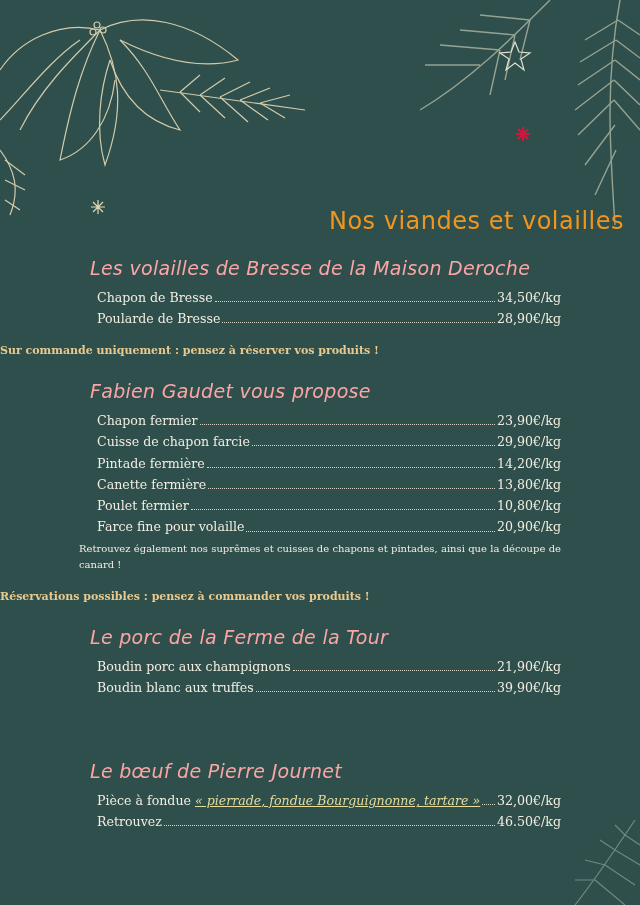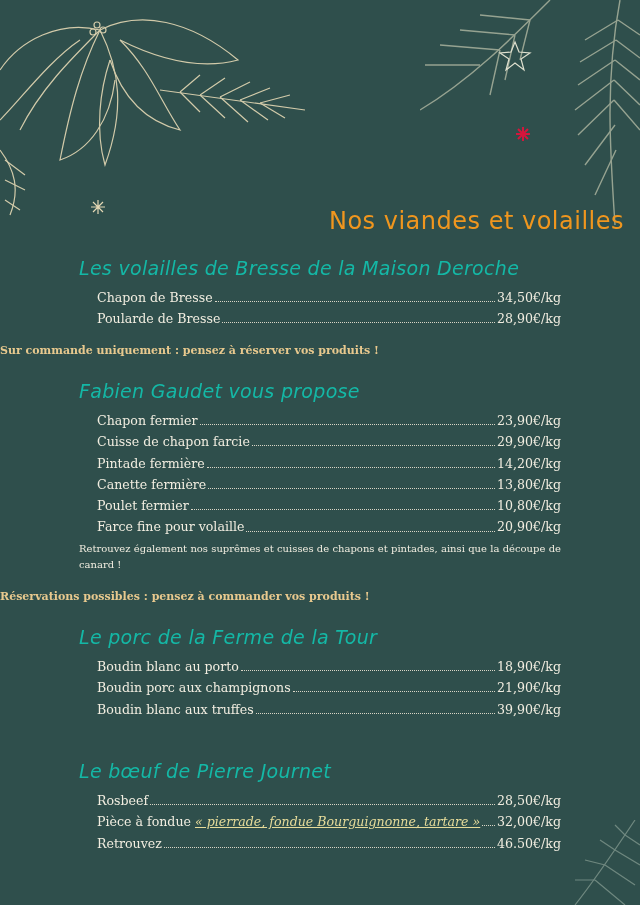--- a/index.html
+++ b/index.html
@@ -11,24 +11,24 @@
     color: #f1ede0;
   }
   .deco { position: absolute; pointer-events: none; }
   .title {
     position: absolute; left: 0; right: 16px; top: 207px;
     text-align: right;
     font-family: "DejaVu Sans", sans-serif;
     font-size: 24px; color: #f0961e; letter-spacing: 0.5px;
   }
   .section-title {
-    position: absolute; left: 79px;
+    position: absolute; left: 90px;
     font-family: "DejaVu Sans", sans-serif;
     font-style: italic;
-    font-size: 19px; color: #14b8a6; letter-spacing: 0.3px;
+    font-size: 19px; color: #fca5a5; letter-spacing: 0.3px;
     white-space: nowrap;
   }
   .list { position: absolute; left: 79px; width: 482px; }
   .row {
     display: flex; align-items: baseline;
     height: 21.3px; font-size: 12.6px; line-height: 21.3px;
     white-space: nowrap;
     margin-left: 18px;
   }
   .row .name { flex: 0 0 auto; }
@@ -153,44 +153,34 @@
       <span class="dots"></span>
       <span class="price">20,90€/kg</span>
   </div>
 </div>
 <div class="note" style="top:541px">Retrouvez également nos suprêmes et cuisses de chapons et pintades, ainsi que la découpe de canard !</div>
 <div class="notice" style="top:590px">Réservations possibles : pensez à commander vos produits !</div>
 
 <div class="section-title" style="top:626px">Le porc de la Ferme de la Tour</div>
 <div class="list" style="top:656px">
   <div class="row">
-    <span class="name">Boudin blanc au porto</span>
-      <span class="dots"></span>
-      <span class="price">18,90€/kg</span>
-  </div>
-  <div class="row">
     <span class="name">Boudin porc aux champignons</span>
       <span class="dots"></span>
       <span class="price">21,90€/kg</span>
   </div>
   <div class="row">
     <span class="name">Boudin blanc aux truffes</span>
       <span class="dots"></span>
       <span class="price">39,90€/kg</span>
   </div>
 </div>
 
 <div class="section-title" style="top:760px">Le bœuf de Pierre Journet</div>
 <div class="list" style="top:790px">
   <div class="row">
-    <span class="name">Rosbeef</span>
-      <span class="dots"></span>
-      <span class="price">28,50€/kg</span>
-  </div>
-  <div class="row">
     <span class="name"><span>Pièce à fondue</span> <span class="extra">« pierrade, fondue Bourguignonne, tartare »</span></span>
       <span class="dots"></span>
       <span class="price">32,00€/kg</span>
   </div>
   <div class="row">
     <span class="name">Retrouvez</span>
       <span class="dots"></span>
       <span class="price">46.50€/kg</span>
   </div>
 </div>

